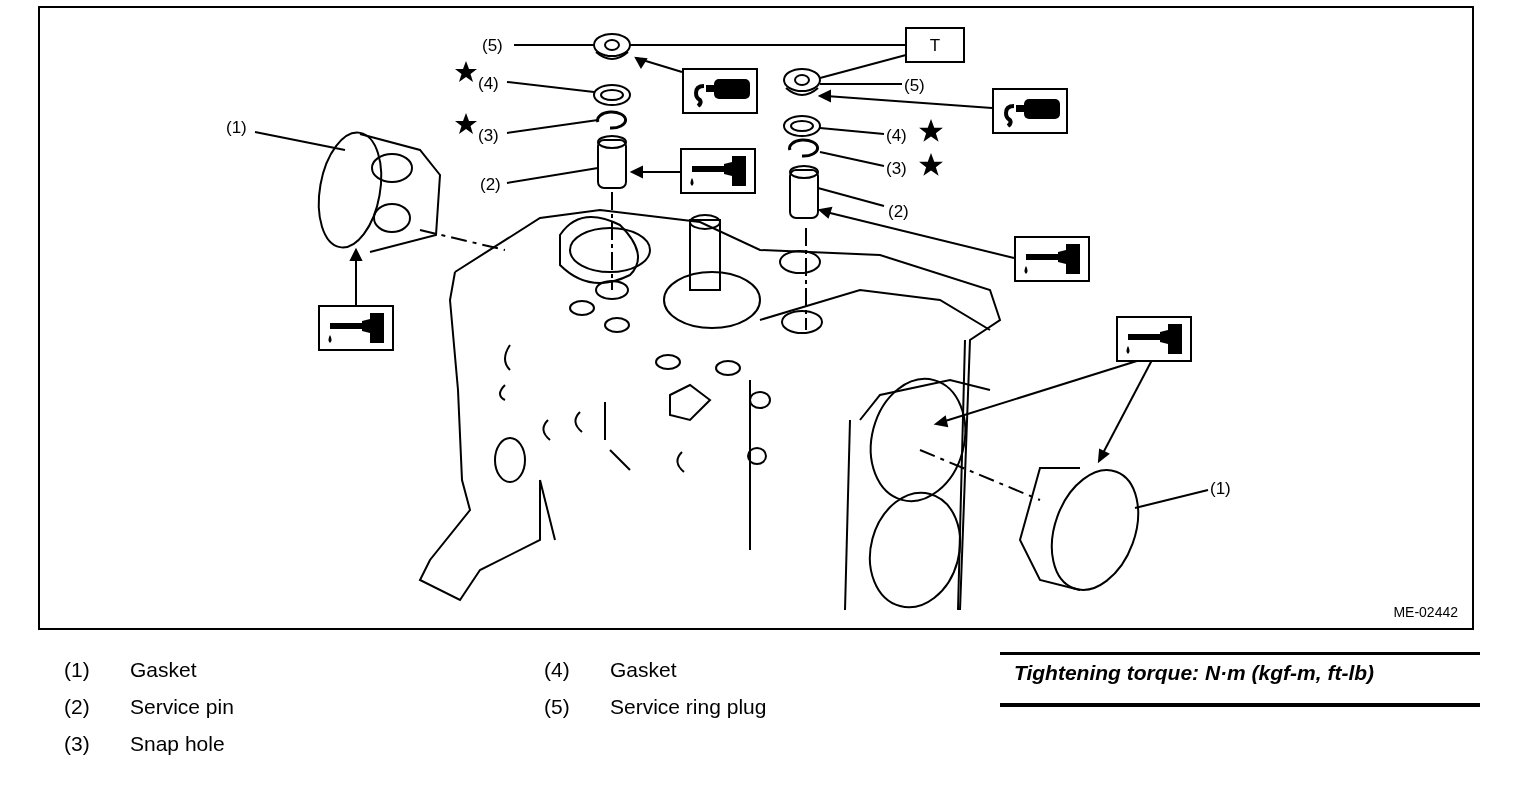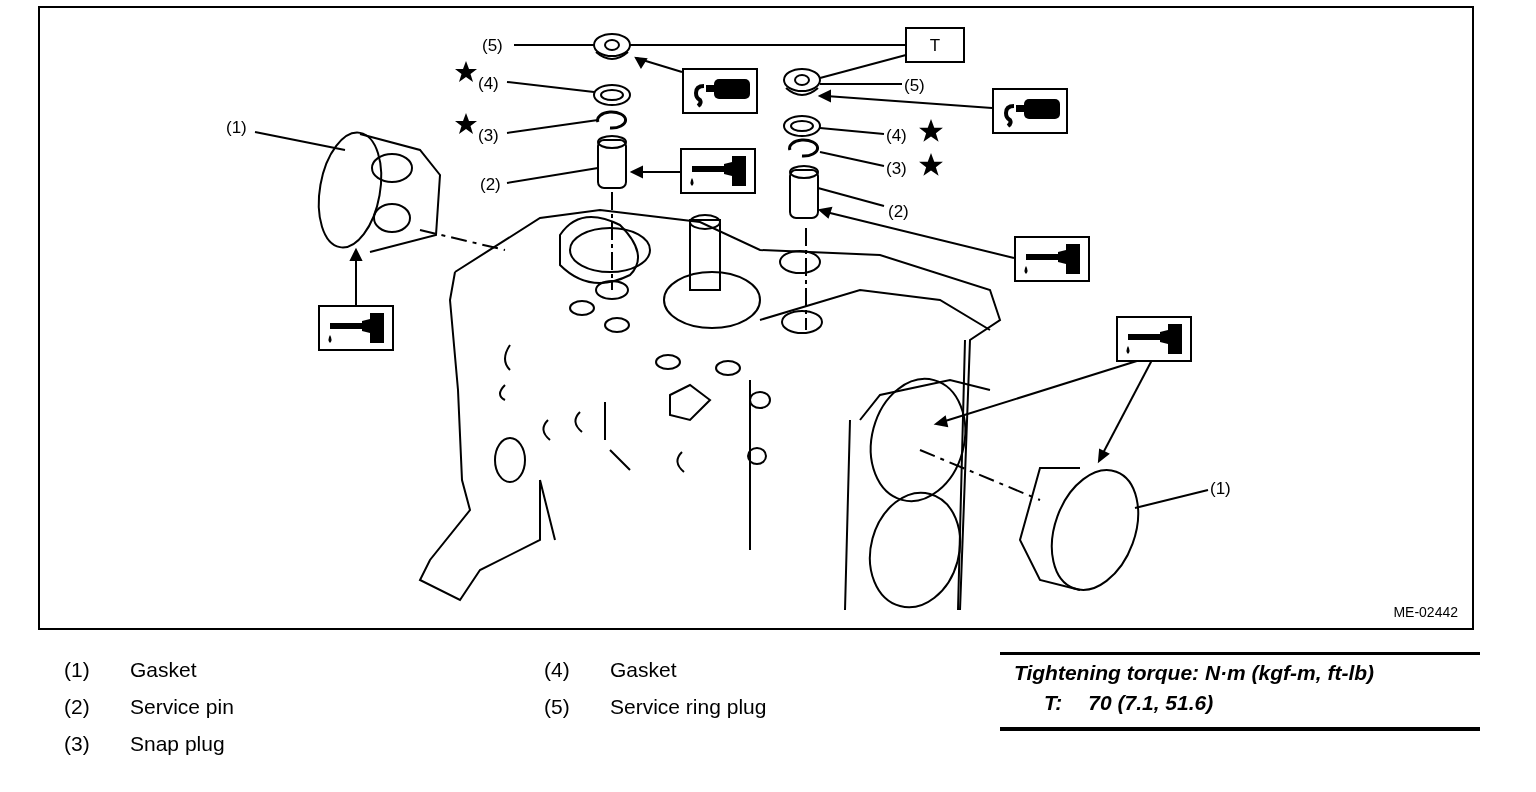--- a/index.html
+++ b/index.html
@@ -6,21 +6,21 @@
   body { width:1536px; height:792px; position:relative; overflow:hidden; font-family:"Liberation Sans", sans-serif; color:#000; }
   #frame { position:absolute; left:38px; top:6px; width:1436px; height:624px; border:2px solid #000; box-sizing:border-box; }
   #diagram { position:absolute; left:0; top:0; width:1536px; height:640px; }
   .lbl { font-family:"Liberation Sans", sans-serif; font-size:17px; fill:#000; }
   .code { position:absolute; right:78px; top:604px; font-size:14px; }
   .legend { position:absolute; font-size:21px; }
   .legend .row { height:37px; display:flex; }
   .legend .num { width:66px; }
   .legend-left { left:64px; top:658px; }
   .legend-mid { left:544px; top:658px; }
-  .torque { position:absolute; left:1000px; top:652px; width:480px; border-top:3px solid #000; border-bottom:4px solid #000; padding:6px 0 12px 14px; box-sizing:border-box; font-style:italic; font-weight:bold; font-size:21px; }
+  .torque { position:absolute; left:1000px; top:652px; width:480px; border-top:3px solid #000; border-bottom:4px solid #000; padding:6px 0 18px 14px; box-sizing:border-box; font-style:italic; font-weight:bold; font-size:21px; }
   .torque .line2 { padding-left:30px; margin-top:6px; }
   .torque .line2 span { margin-right:26px; }
 </style>
 </head>
 <body>
 
 <div id="frame"></div>
 
 <svg id="diagram" viewBox="0 0 1536 640" xmlns="http://www.w3.org/2000/svg">
   <defs>
@@ -170,30 +170,29 @@
   <div class="row">
       <span class="num">(1)</span>
       <span>Gasket</span>
     </div>
   <div class="row">
       <span class="num">(2)</span>
       <span>Service pin</span>
     </div>
   <div class="row">
       <span class="num">(3)</span>
-      <span>Snap plug</span>
+      <span>Snap hole</span>
     </div>
 </div>
 <div class="legend legend-mid">
   <div class="row">
       <span class="num">(4)</span>
       <span>Gasket</span>
     </div>
   <div class="row">
       <span class="num">(5)</span>
       <span>Service ring plug</span>
     </div>
 </div>
 
 <div class="torque">
   <div>Tightening torque: N·m (kgf-m, ft-lb)</div>
-  <div class="line2"><span>T:</span><span>70 (7.1, 51.6)</span></div>
 </div>
 
 </body></html>

